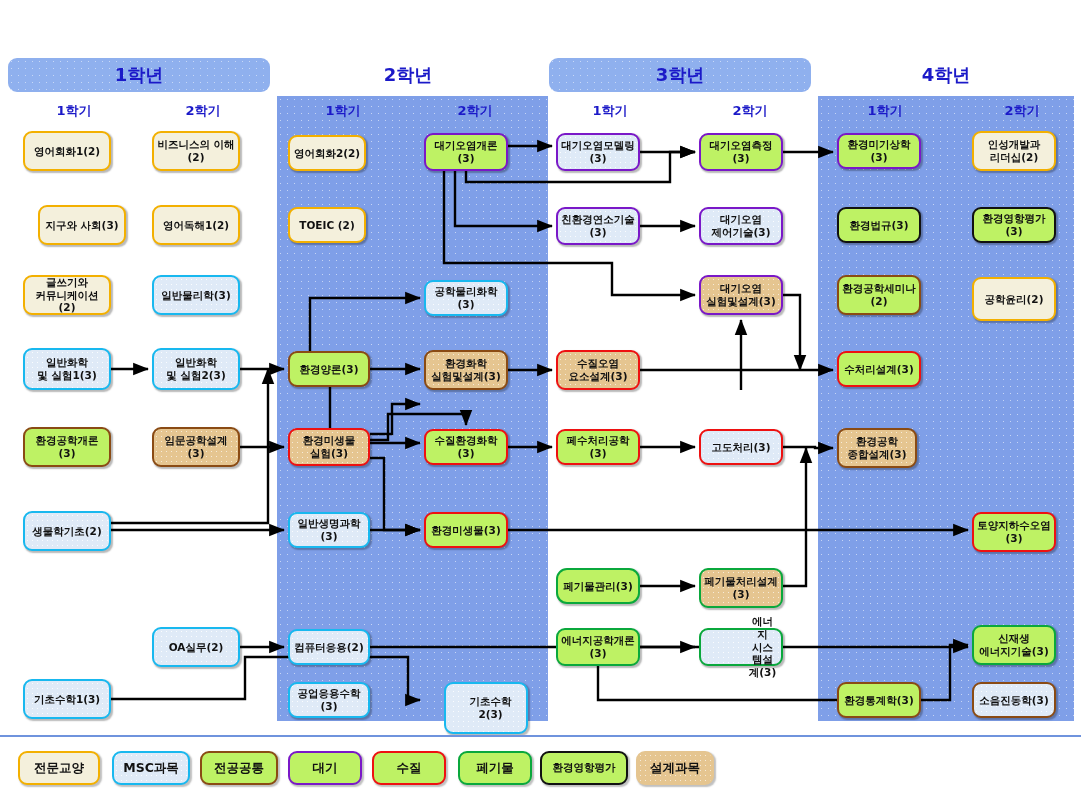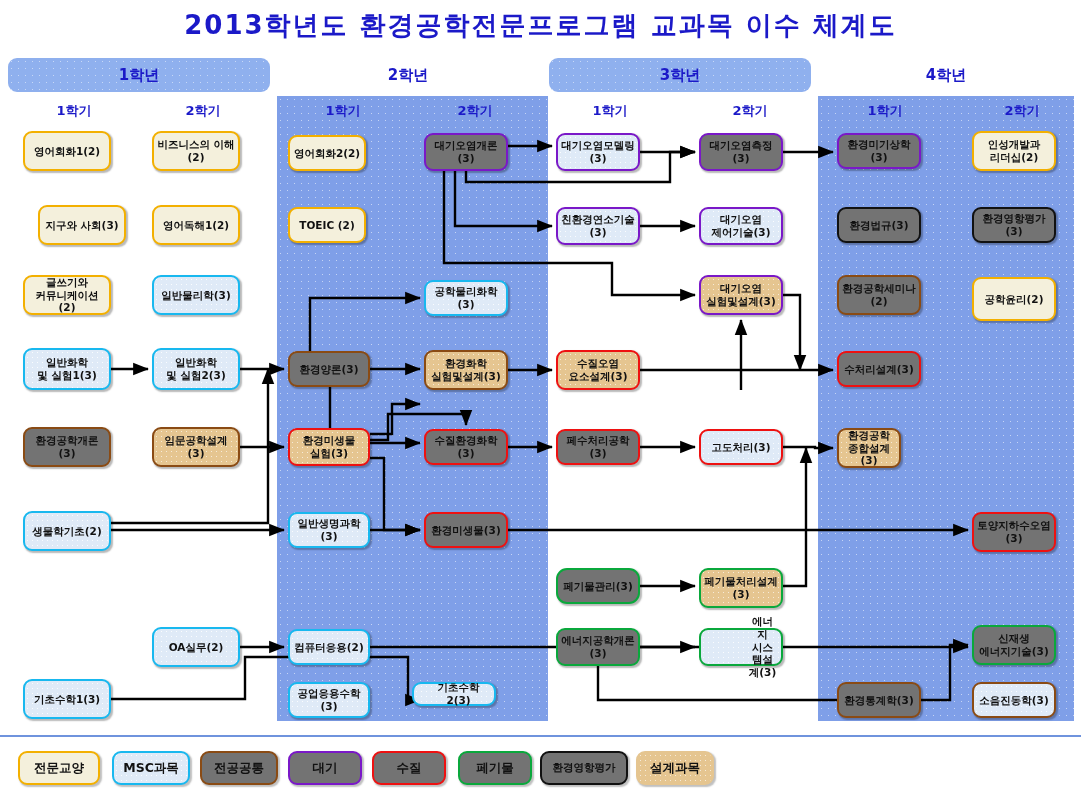--- a/index.html
+++ b/index.html
@@ -18,41 +18,41 @@
   .band.dotted{
     background-color:#7f9fe8;
     background-image:radial-gradient(rgba(255,255,255,.55) .8px, transparent .9px);
     background-size:7px 7px;
   }
   .yearchip{position:absolute;height:34px;border-radius:9px;
             background-color:#8fb0ee;
             background-image:radial-gradient(rgba(255,255,255,.5) .8px, transparent .9px);
             background-size:7px 7px;}
   .yearlabel{position:absolute;height:34px;line-height:34px;text-align:center;
-             font-size:15px;font-weight:bold;color:#1b19c8;
+             font-size:18px;font-weight:bold;color:#1b19c8;
              font-family:"DejaVu Sans","Liberation Sans",sans-serif;}
   .semlabel{position:absolute;height:24px;line-height:24px;text-align:center;
             font-size:13px;font-weight:bold;color:#1b19c8;
             font-family:"DejaVu Sans","Liberation Sans",sans-serif;}
 
   
   .node{position:absolute;box-sizing:border-box;border-radius:9px;
         display:flex;align-items:center;justify-content:center;text-align:center;
         font-size:10.5px;font-weight:bold;color:#111;line-height:1.22;
         padding:1px 3px;
         font-family:"DejaVu Sans","Liberation Sans",sans-serif;
         box-shadow:1.5px 1.5px 1.5px rgba(0,0,0,.28);}
   .node span{display:block;white-space:pre-line;}
 
   
   .f-cream{background:#f4f0dc;}
   .f-blue {background-color:#dfeaf7;
            background-image:radial-gradient(rgba(255,255,255,.85) .7px, transparent .8px);
            background-size:5px 5px;}
-  .f-white{background:#737373;}
+  .f-white{background:#bef264;}
   .f-tan  {background-color:#e5c590;
            background-image:radial-gradient(rgba(255,255,255,.65) .7px, transparent .8px);
            background-size:5px 5px;}
   
   .b-orange{border:2.5px solid #f3b000;}
   .b-cyan  {border:2.5px solid #18b8ef;}
   .b-brown {border:2.5px solid #8a4b14;}
   .b-purple{border:2.5px solid #7a18c8;}
   .b-red   {border:2.5px solid #ee1111;}
   .b-green {border:2.5px solid #0aa83c;}
@@ -69,21 +69,20 @@
       font-size:12.5px;font-weight:bold;color:#111;
       font-family:"DejaVu Sans","Liberation Sans",sans-serif;
       box-shadow:1.5px 1.5px 1.5px rgba(0,0,0,.25);}
   .lg.small{font-size:10.5px;}
 </style>
 </head>
 <body>
 
 <div id="root">
 
-  <div class="title">2013학년도 환경공학전문프로그램 교과목 이수 체계도</div>
 
   <div class="band dotted" style="left:277px;top:96px;width:271px;height:625px;"></div>
   <div class="band dotted" style="left:818px;top:96px;width:256px;height:625px;"></div>
 
   <div class="yearchip" style="left:8px;top:58px;width:262px;"></div>
   <div class="yearchip" style="left:549px;top:58px;width:262px;"></div>
 
   <div class="yearlabel" style="left:8px;top:58px;width:262px;">1학년</div>
   <div class="yearlabel" style="left:277px;top:58px;width:262px;">2학년</div>
   <div class="yearlabel" style="left:549px;top:58px;width:262px;">3학년</div>
@@ -217,21 +216,21 @@
       <div class="node f-tan b-brown" style="left: 424px; top: 350px; width: 84px; height: 40px;">
         <span>환경화학
 실험및설계(3)</span>
       </div>
       <div class="node f-white b-red" style="left: 424px; top: 429px; width: 84px; height: 36px;">
         <span>수질환경화학(3)</span>
       </div>
       <div class="node f-white b-red" style="left: 424px; top: 512px; width: 84px; height: 36px;">
         <span>환경미생물(3)</span>
       </div>
-      <div class="node f-blue b-cyan" style="left: 412px; top: 682px; width: 84px; height: 24px; padding-left: 12px;">
+      <div class="node f-blue b-cyan" style="left: 444px; top: 682px; width: 84px; height: 52px; padding-left: 12px;">
         <span>기초수학2(3)</span>
       </div>
       <div class="node f-blue b-purple" style="left: 556px; top: 133px; width: 84px; height: 38px;">
         <span>대기오염모델링
 (3)</span>
       </div>
       <div class="node f-blue b-purple" style="left: 556px; top: 207px; width: 84px; height: 38px;">
         <span>친환경연소기술
 (3)</span>
       </div>
@@ -277,21 +276,21 @@
       <div class="node f-white b-black" style="left: 837px; top: 207px; width: 84px; height: 36px;">
         <span>환경법규(3)</span>
       </div>
       <div class="node f-white b-brown" style="left: 837px; top: 275px; width: 84px; height: 40px;">
         <span>환경공학세미나
 (2)</span>
       </div>
       <div class="node f-white b-red" style="left: 837px; top: 351px; width: 84px; height: 36px;">
         <span>수처리설계(3)</span>
       </div>
-      <div class="node f-tan b-brown" style="left: 837px; top: 428px; width: 64px; height: 40px;">
+      <div class="node f-tan b-brown" style="left: 837px; top: 428px; width: 80px; height: 40px;">
         <span>환경공학
 종합설계(3)</span>
       </div>
       <div class="node f-white b-brown" style="left: 837px; top: 682px; width: 84px; height: 36px;">
         <span>환경통계학(3)</span>
       </div>
       <div class="node f-cream b-orange" style="left: 972px; top: 131px; width: 84px; height: 40px;">
         <span>인성개발과
 리더십(2)</span>
       </div>

